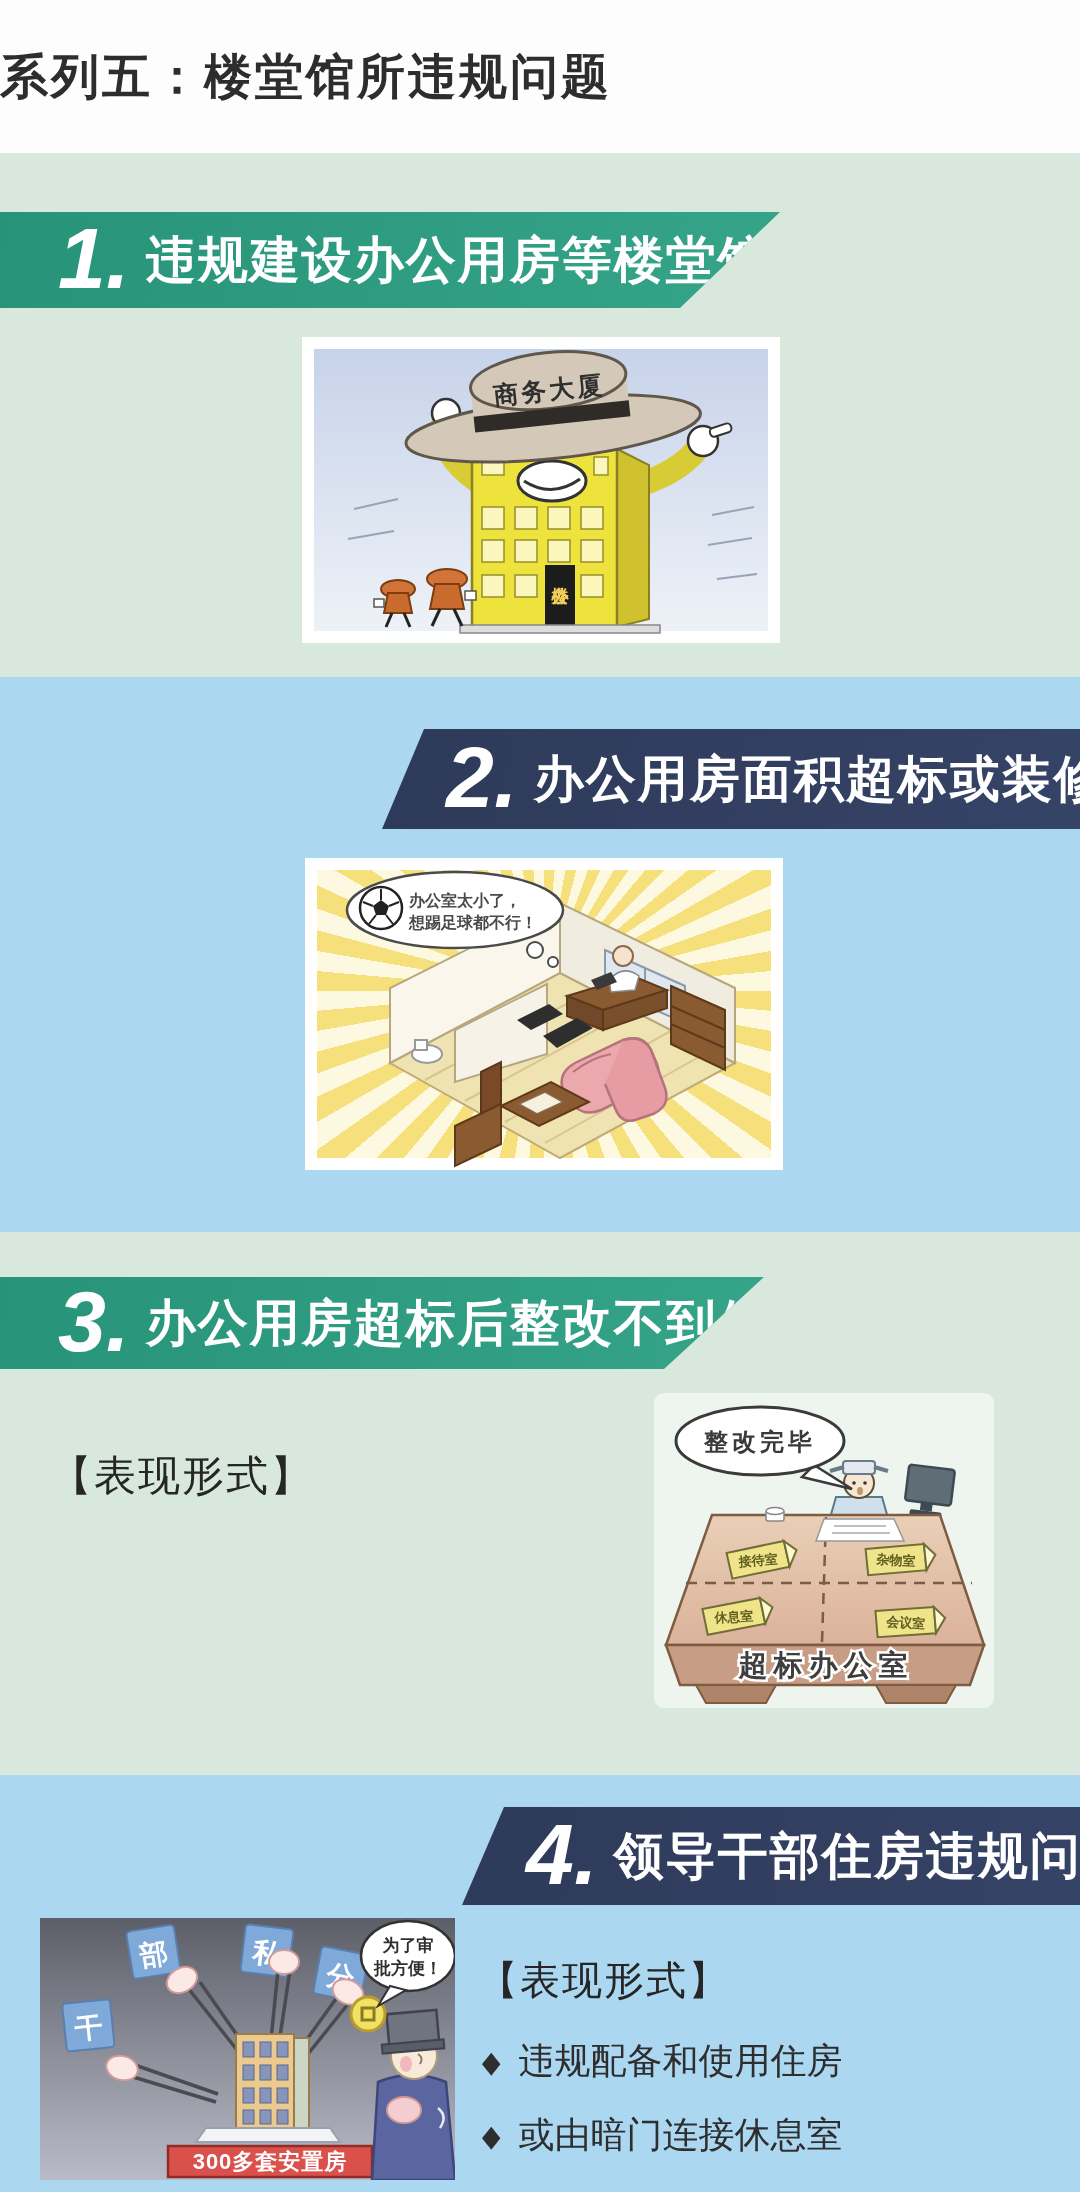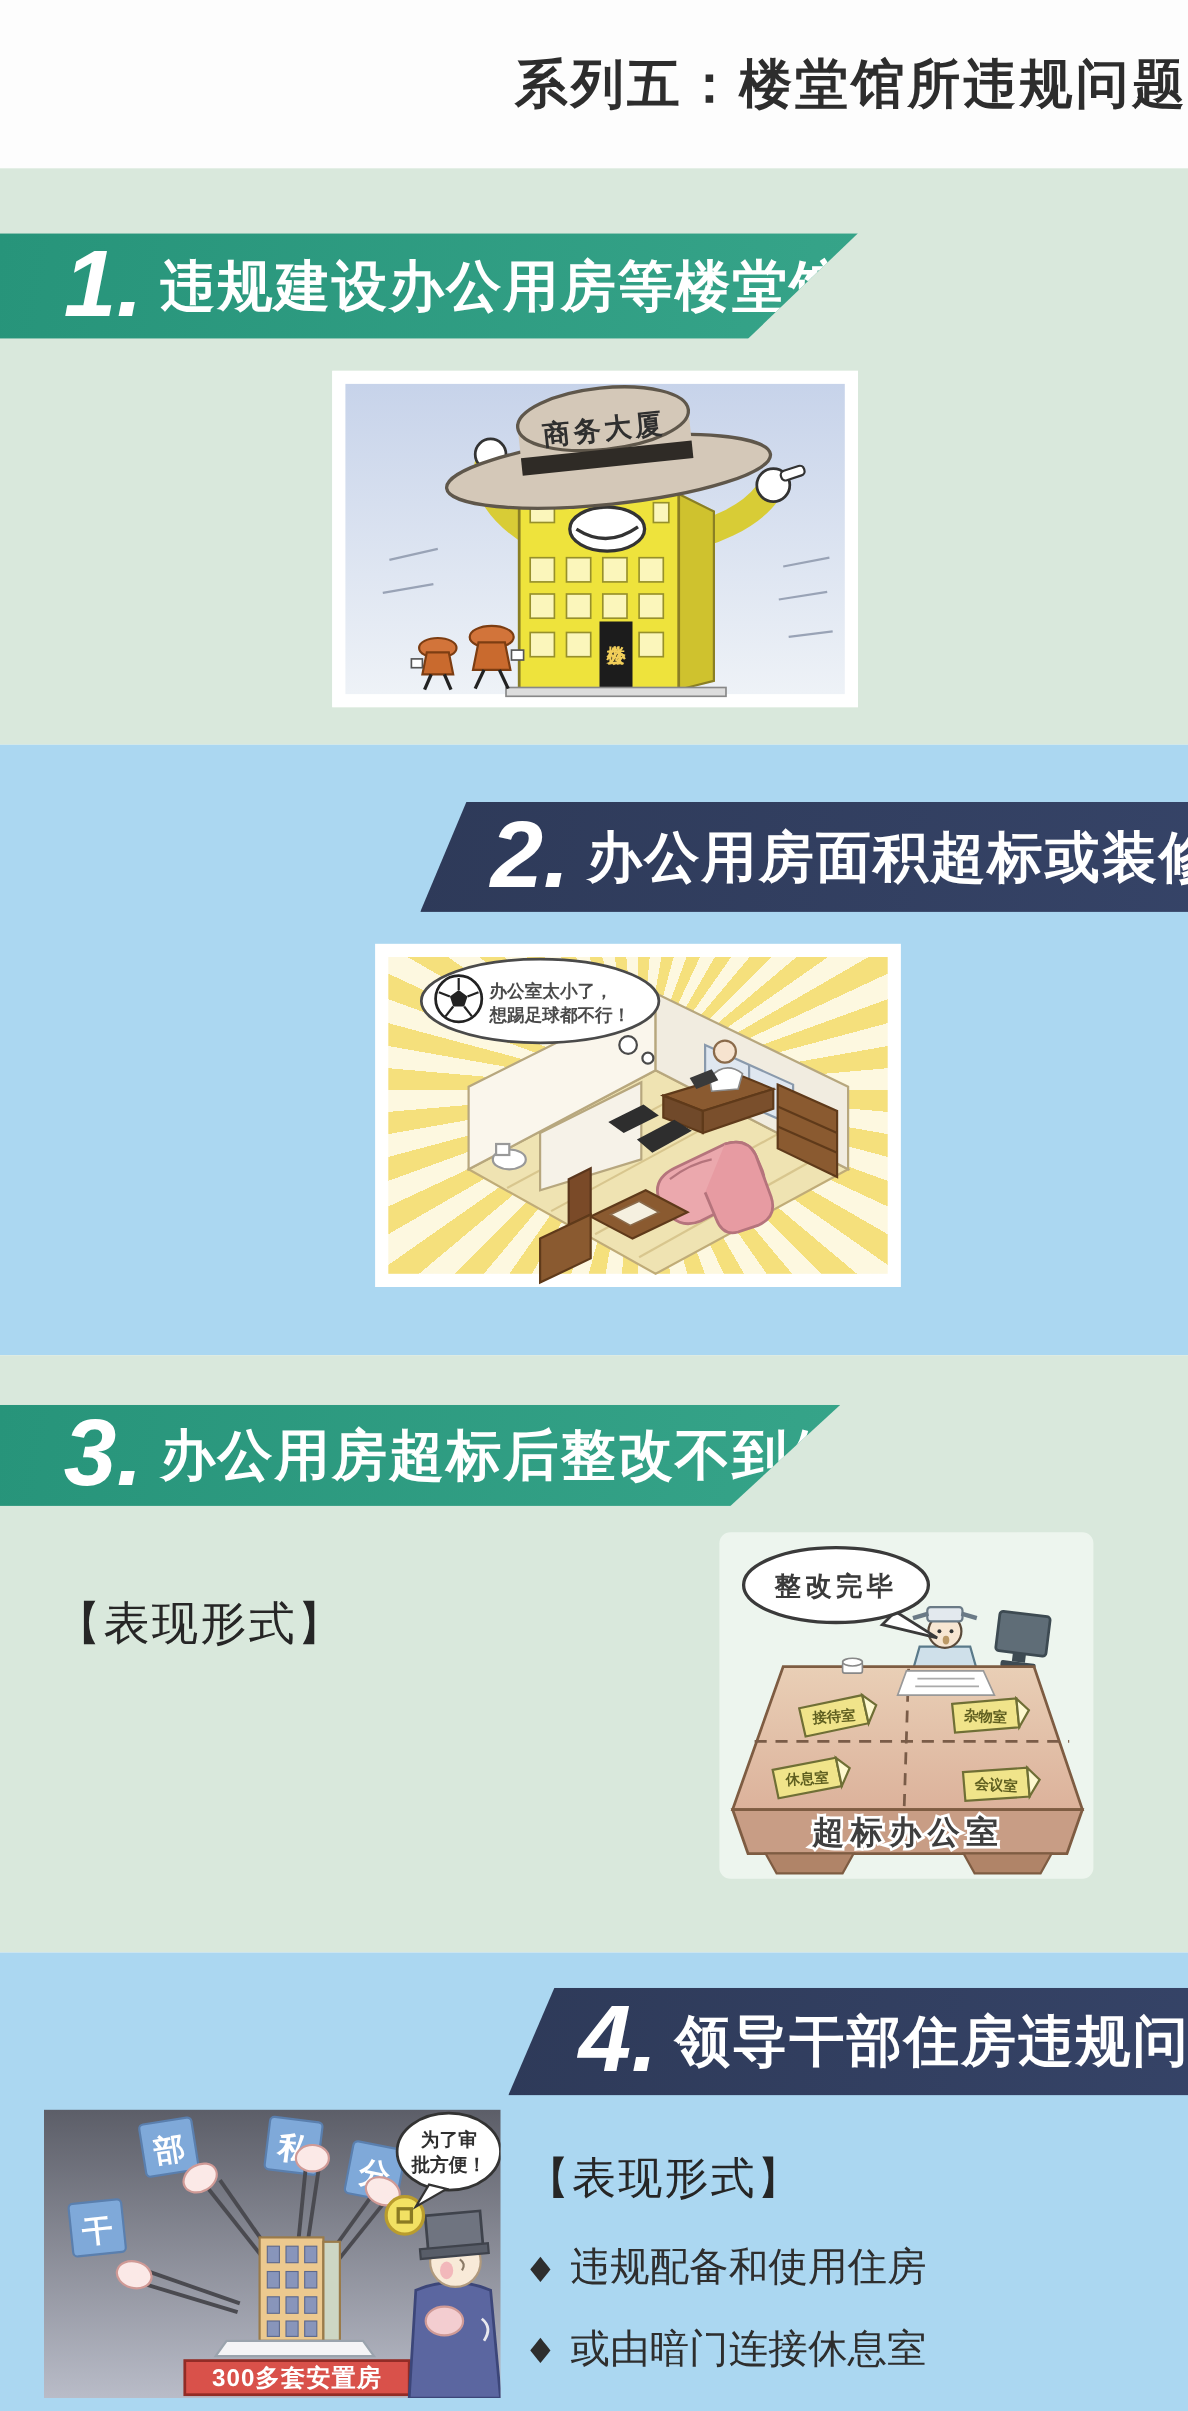--- a/index.html
+++ b/index.html
@@ -4,21 +4,21 @@
 <style>
   html,body{margin:0;padding:0;}
   body{
     width:1080px;height:2192px;position:relative;overflow:hidden;
     background:#ffffff;
     font-family:"Liberation Sans","DejaVu Sans",sans-serif;
   }
   .abs{position:absolute;}
   
   #header{left:0;top:0;width:1080px;height:153px;background:#fdfdfd;
-    display:flex;align-items:center;justify-content:flex-end;}
+    display:flex;align-items:center;justify-content:flex-start;}
   #page-title{font-size:48px;font-weight:700;color:#2d2d2d;letter-spacing:3px;}
   
   .section{left:0;width:1080px;}
   #s1{top:153px;height:524px;background:#d9e8dc;}
   #s2{top:677px;height:555px;background:#abd7f1;}
   #s3{top:1232px;height:543px;background:#d9e8dc;}
   #s4{top:1775px;height:417px;background:#abd7f1;}
   
   .banner{position:absolute;display:flex;align-items:center;color:#fff;}
   .banner .num{font-style:italic;font-weight:700;font-size:86px;line-height:1;
@@ -27,21 +27,21 @@
   .teal{background:linear-gradient(100deg,#27947a,#36a489);padding-left:58px;}
   #banner1{top:59px;width:722px;height:96px;clip-path:polygon(0 0,100% 0,680px 100%,0 100%);}
   #banner3{top:45px;width:706px;height:92px;clip-path:polygon(0 0,100% 0,664px 100%,0 100%);}
   .navy{background:linear-gradient(100deg,#2e3a59,#364468);padding-left:64px;
     clip-path:polygon(42px 0,100% 0,100% 100%,0 100%);}
   #banner2{top:52px;left:382px;width:698px;height:100px;}
   #banner4{top:32px;left:462px;width:618px;height:98px;}
   
   .card{position:absolute;}
   #illo1{left:302px;top:184px;width:478px;height:306px;background:#ffffff;}
-  #illo2{left:305px;top:181px;width:478px;height:312px;background:#ffffff;margin-left:36px;}
+  #illo2{left:305px;top:181px;width:478px;height:312px;background:#ffffff;}
   #illo2 .sunburst{position:absolute;left:12px;top:12px;width:454px;height:288px;
     background:repeating-conic-gradient(from 0deg at 50% 42%,#f5e07c 0deg 5deg,#fdf8e0 5deg 10deg);}
   #illo2 svg{position:absolute;left:0;top:0;}
   #illo3{left:654px;top:161px;width:340px;height:315px;background:#edf5ee;border-radius:10px;}
   #illo4{left:40px;top:143px;width:415px;height:262px;background:linear-gradient(180deg,#5c5e68,#b9bcc8);}
   
   .fmt-heading{font-size:42px;font-weight:400;color:#262626;letter-spacing:2px;}
   #s3-heading{left:50px;top:216px;}
   #s3-bullet{left:40px;top:282px;width:615px;font-size:38px;line-height:71px;color:#333333;}
   #s4-heading{left:478px;top:178px;font-size:40px;}

